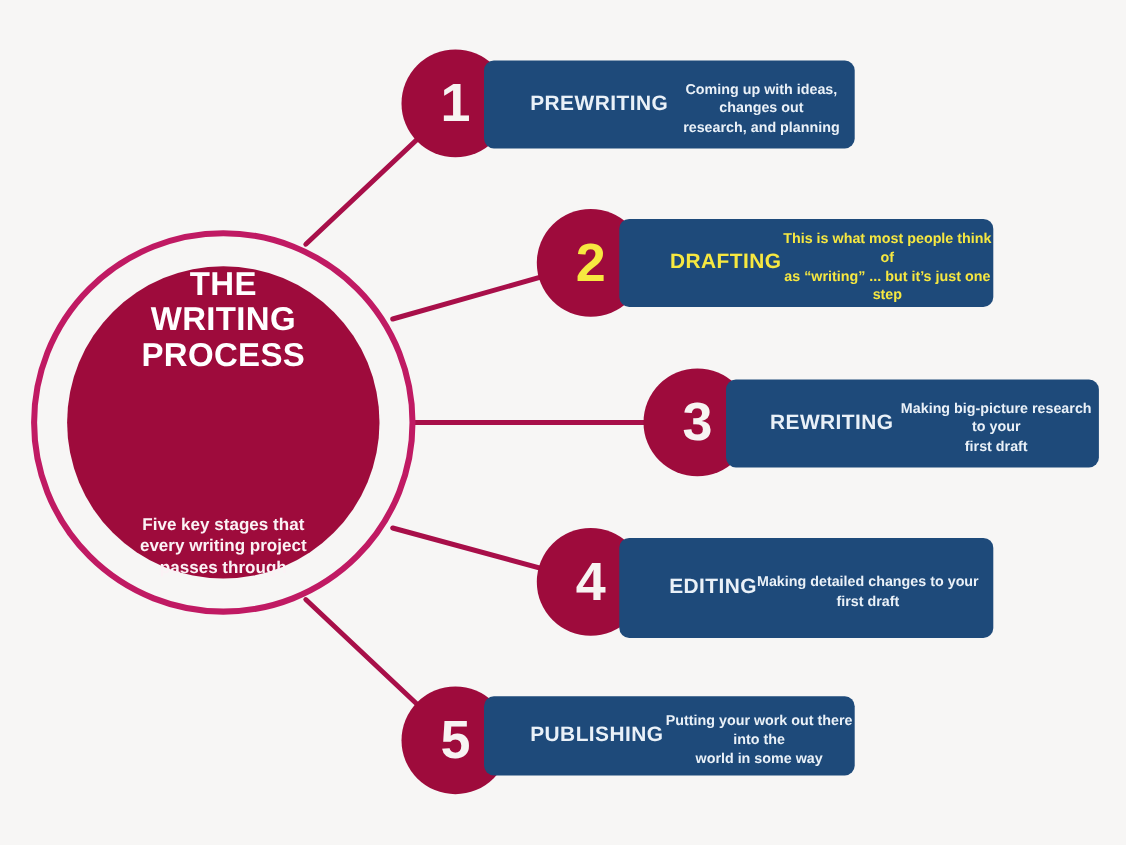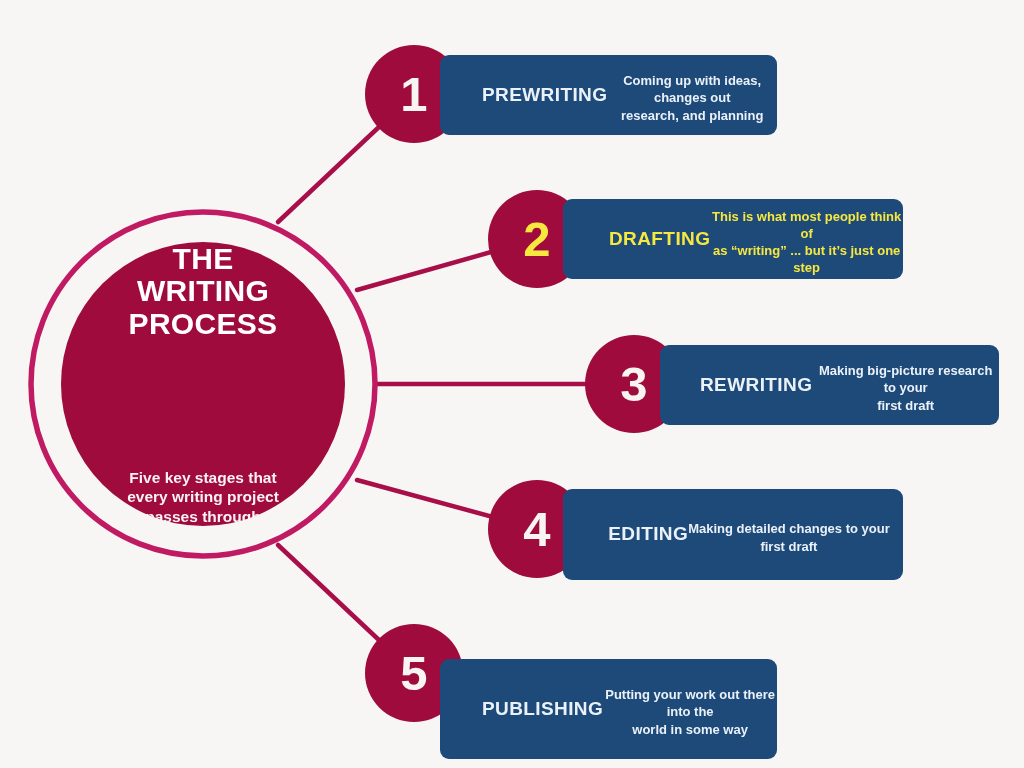--- a/index.html
+++ b/index.html
@@ -170,20 +170,20 @@
   </div>
   <div class="num-label" style="left:585px; top:335px;">3</div>
 
   <div class="stage-box" style="left:563px; top:489px; width:340px; height:91px; padding-left:32px;align-items:center;">
     <div class="stage-title">EDITING</div>
     <div class="stage-desc">Making detailed changes to your
 first draft</div>
   </div>
   <div class="num-label" style="left:488px; top:480px;">4</div>
 
-  <div class="stage-box" style="left:440px; top:633px; width:337px; height:100px; padding-left:42px;margin-top:26px;">
+  <div class="stage-box" style="left:440px; top:633px; width:337px; height:72px; padding-left:42px;">
     <div class="stage-title">PUBLISHING</div>
     <div class="stage-desc">Putting your work out there into the
 world in some way</div>
   </div>
   <div class="num-label" style="left:365px; top:624px;">5</div>
 
 </div>
 
 </body></html>

